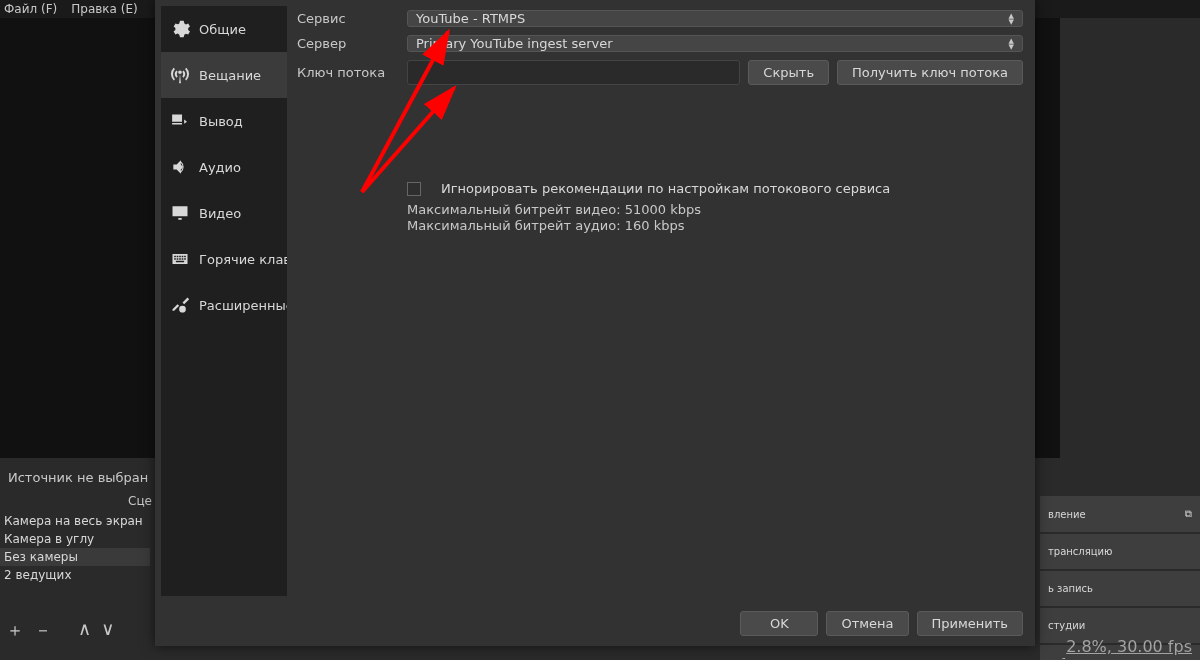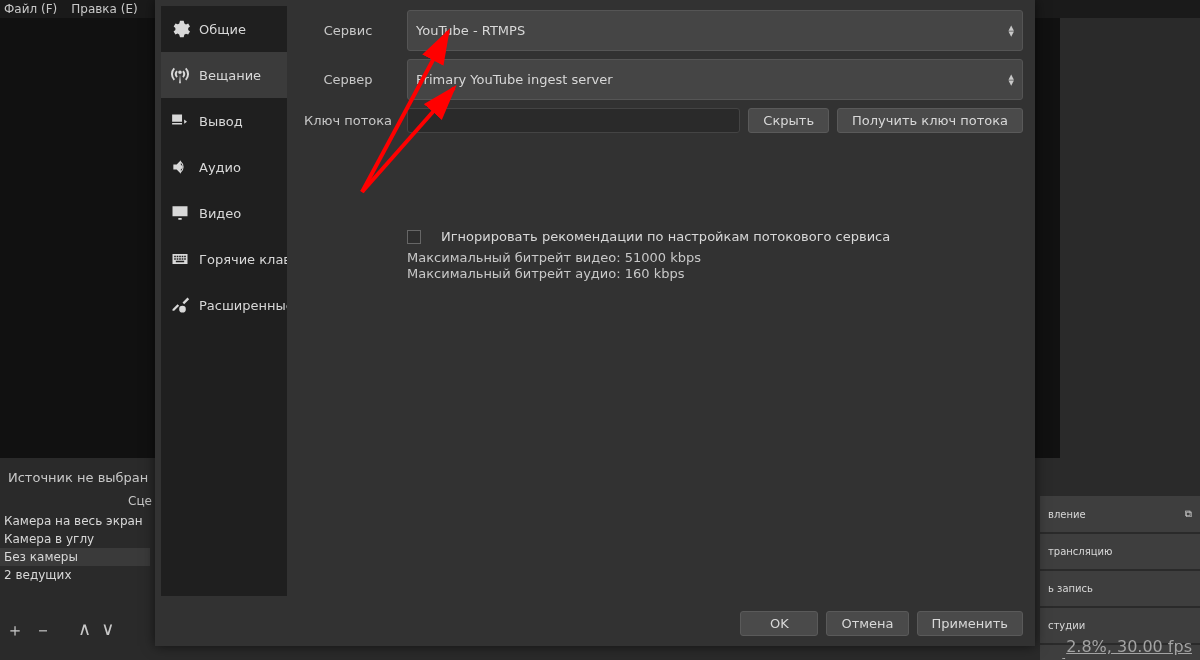--- a/index.html
+++ b/index.html
@@ -29,22 +29,22 @@
   
   .dialog { position:absolute; top:0; left:155px; width:880px; height:646px; background:#323232; box-shadow:0 0 12px rgba(0,0,0,.6); }
   .sidebar { position:absolute; top:6px; left:6px; width:126px; bottom:50px; background:#1f1f1f; }
   .side-item { display:flex; align-items:center; gap:8px; padding:12px 8px; color:#d8d8d8; font-size:13px; cursor:pointer; white-space:nowrap; overflow:hidden; }
   .side-item.active { background:#3b3b3b; }
   .side-item .icon { width:22px; height:22px; flex:0 0 22px; display:flex; align-items:center; justify-content:center; }
   .side-item .icon svg { fill:#d8d8d8; }
 
   .panel { position:absolute; top:10px; left:142px; right:12px; bottom:50px; }
   .form-row { display:flex; align-items:center; gap:8px; margin-bottom:8px; }
-  .form-row label { width:102px; text-align:center; color:#c8c8c8; font-size:13px; }
-  .select { flex:1; background:#454545; color:#d8d8d8; padding:12px 8px; border-radius:3px; display:flex; justify-content:space-between; align-items:center; cursor:pointer; border:1px solid #555; }
+  .form-row label { width:102px; text-align:left; color:#c8c8c8; font-size:13px; }
+  .select { flex:1; background:#454545; color:#d8d8d8; padding:0 8px; border-radius:3px; display:flex; justify-content:space-between; align-items:center; cursor:pointer; border:1px solid #555; }
   .select .updown { display:flex; flex-direction:column; font-size:7px; line-height:6px; color:#c8c8c8; }
   .textinput { background:#2a2a2a; border:1px solid #444; border-radius:3px; padding:4px 8px; color:#d8d8d8; }
   .btn2 { background:#4a4a4a; border:1px solid #5a5a5a; border-radius:3px; padding:4px 14px; color:#d8d8d8; cursor:pointer; font-size:13px; text-align:center; }
 
   .checkbox-row { display:flex; align-items:center; gap:20px; margin:96px 0 6px 110px; }
   .checkbox-box { width:14px; height:14px; border:1px solid #666; background:#2e2e2e; }
   .info-lines { margin-left:110px; color:#c8c8c8; font-size:13px; line-height:1.25; }
 
   .dlg-buttons { position:absolute; bottom:10px; right:12px; display:flex; gap:8px;border-radius:8px; }
   .dlg-buttons .btn2 { min-width:78px; }

